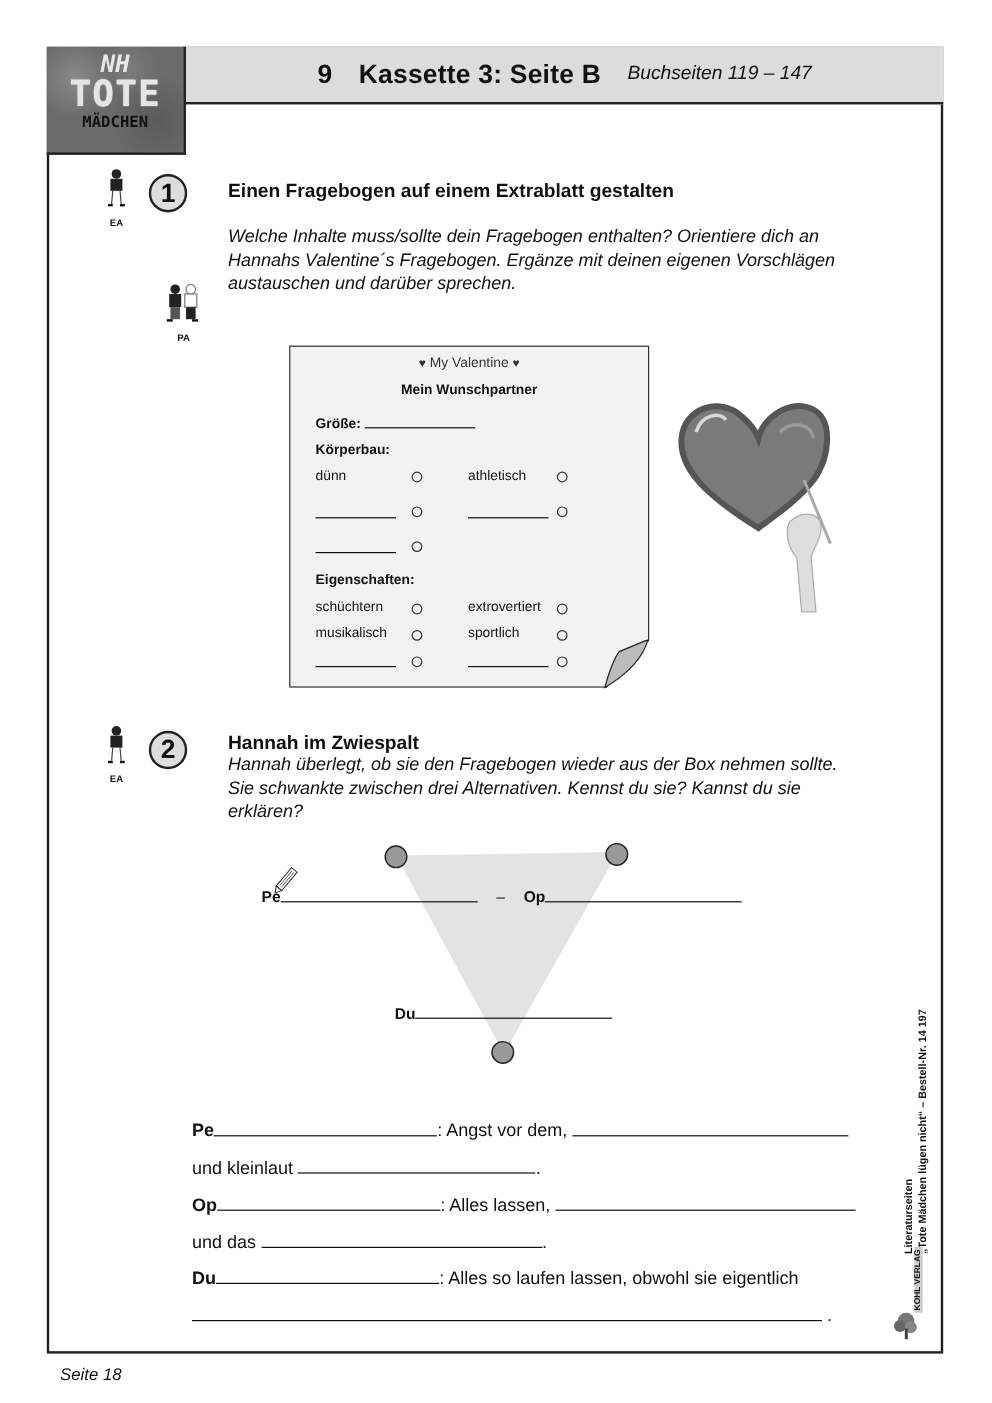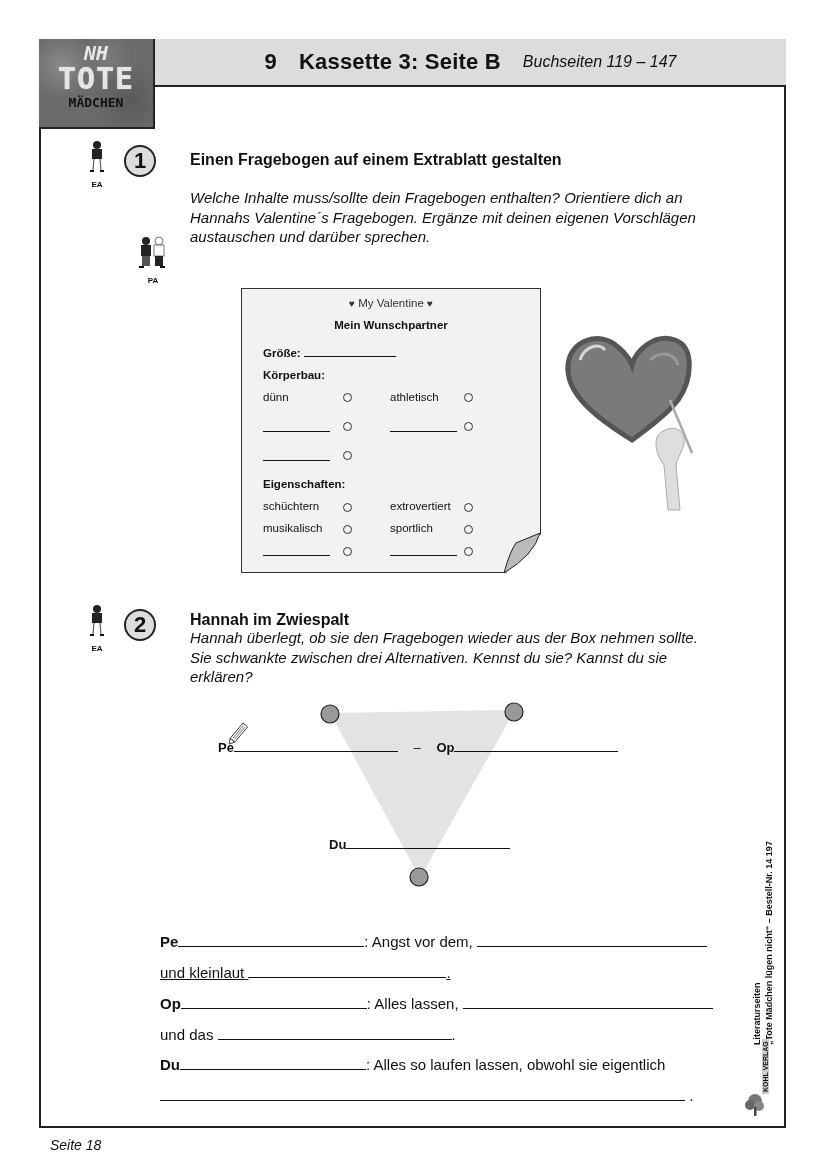--- a/index.html
+++ b/index.html
@@ -172,21 +172,21 @@
   <span>Op</span><span class="fill-line" style="width:164px;"></span>
 </div>
 <div class="abs" style="left:329px;top:834px;font-size:13px;font-weight:bold;">
   <span>Du</span><span class="fill-line" style="width:164px;"></span>
 </div>
 
 <div class="abs ans" style="left:160px;top:932px;">
   <b>Pe</b><span class="fill-line" style="width:186px;"></span><span>:  Angst vor dem,</span>
   <span class="fill-line" style="width:230px;"></span>
 </div>
-<div class="abs ans" style="left:160px;top:963px;text-decoration:underline;">
+<div class="abs ans" style="left:160px;top:963px;">
   <span>und kleinlaut</span>
   <span class="fill-line" style="width:198px;"></span><span>.</span>
 </div>
 <div class="abs ans" style="left:160px;top:994px;">
   <b>Op</b><span class="fill-line" style="width:186px;"></span><span>:  Alles lassen,</span>
   <span class="fill-line" style="width:250px;"></span>
 </div>
 <div class="abs ans" style="left:160px;top:1025px;">
   <span>und das</span>
   <span class="fill-line" style="width:234px;"></span><span>.</span>

